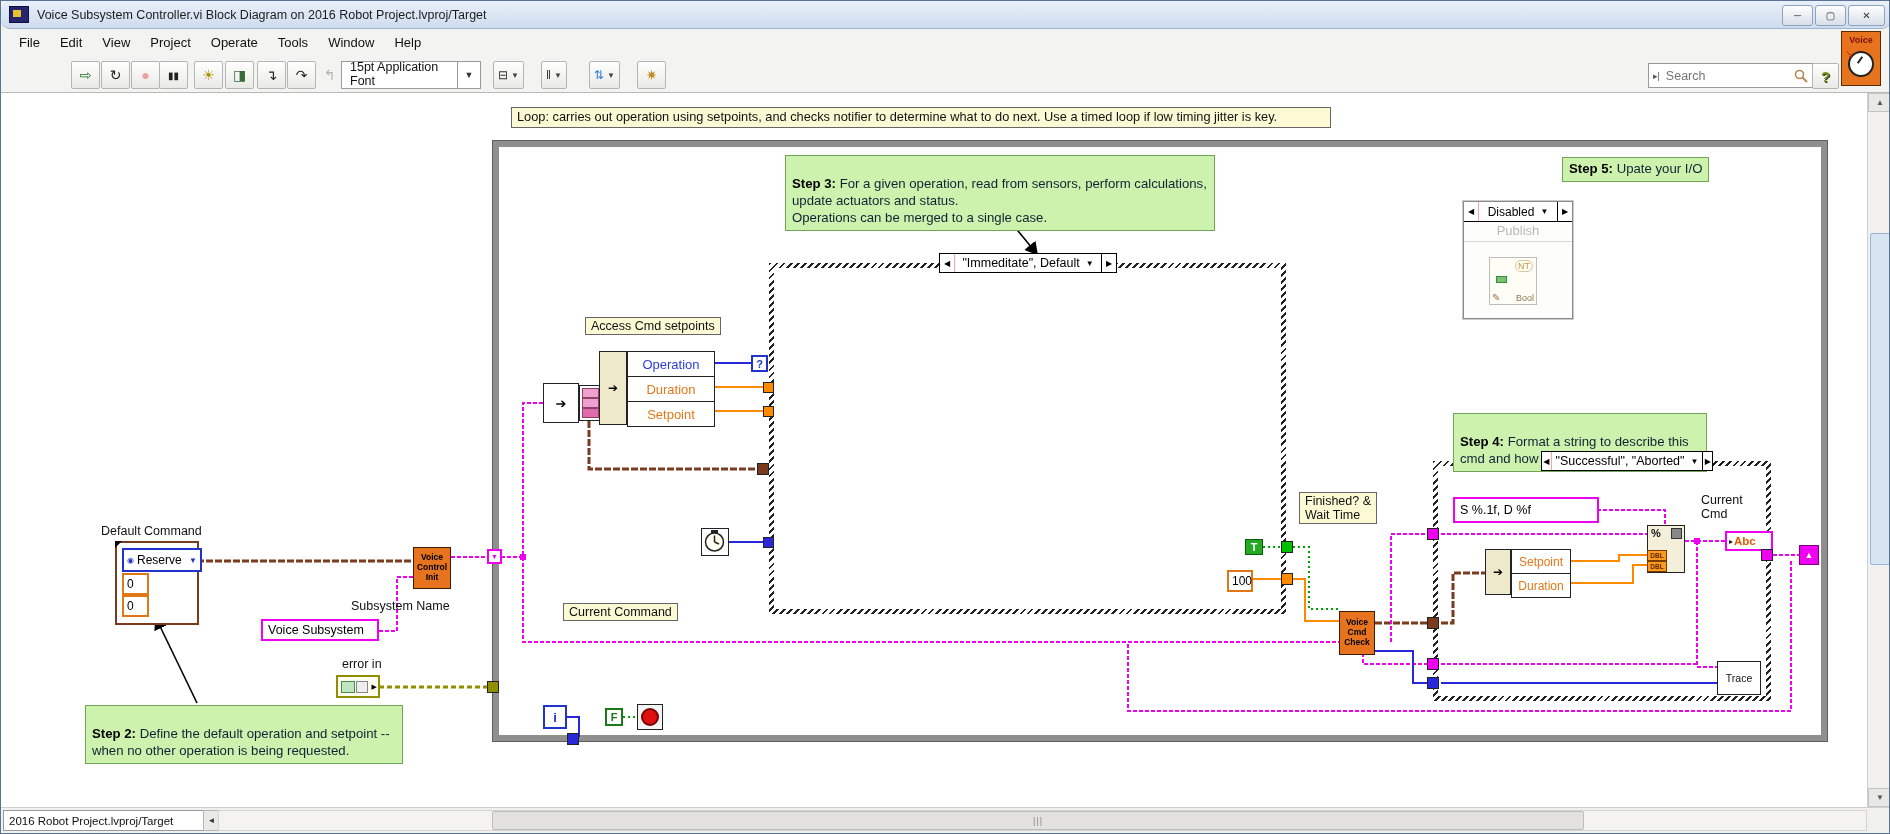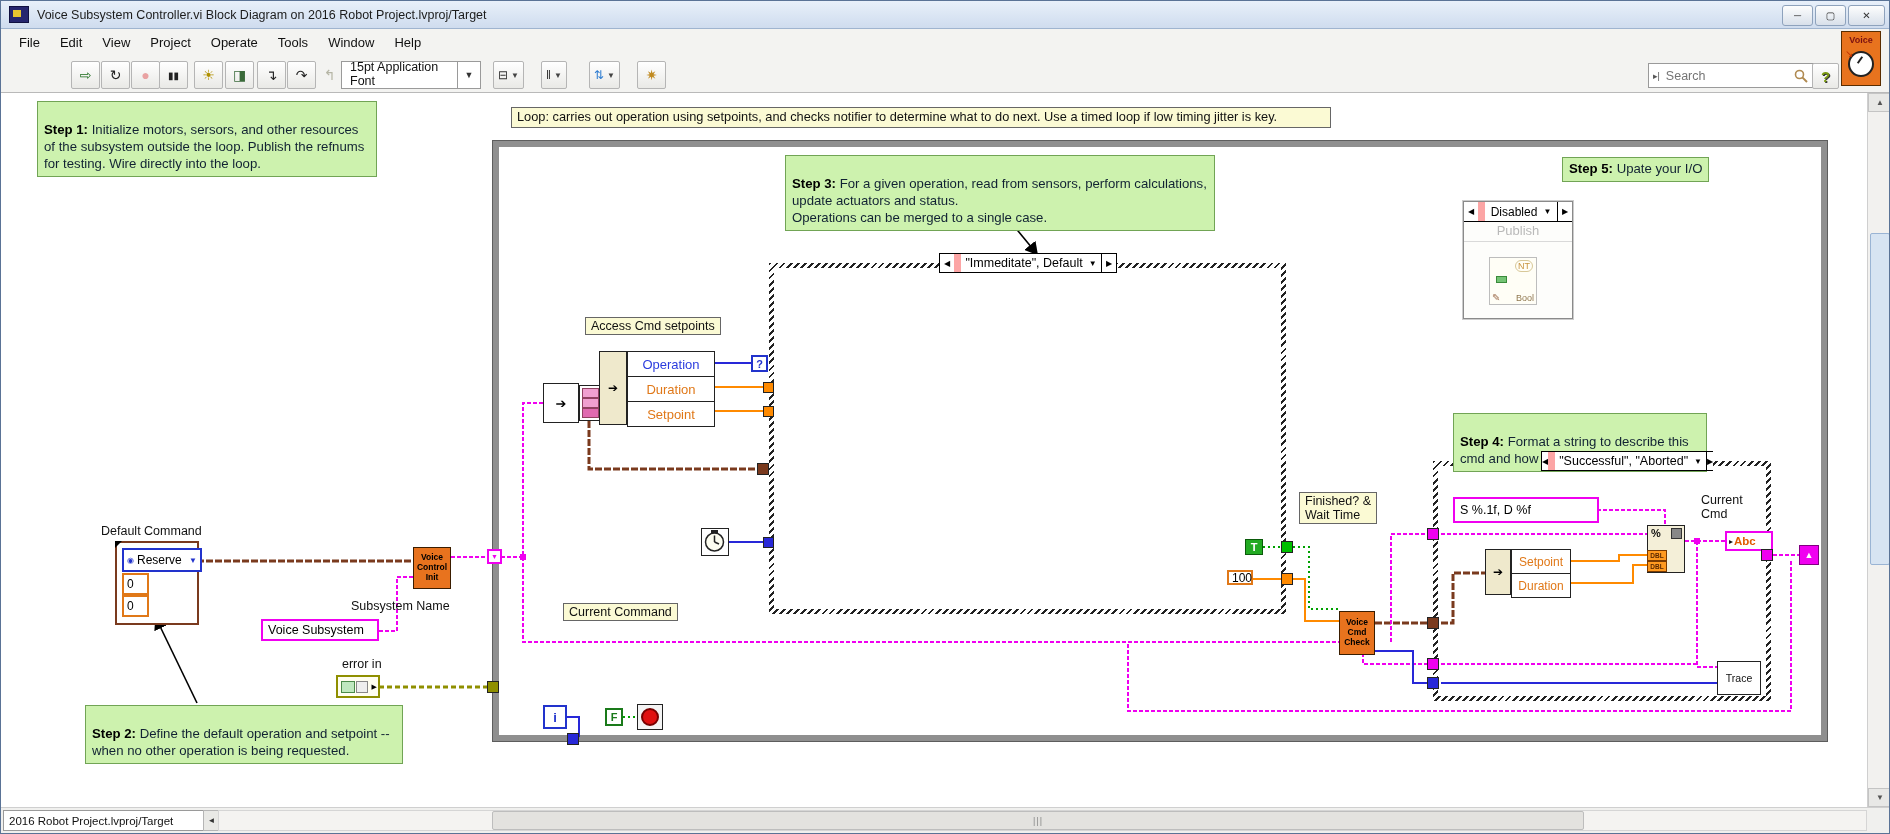--- a/index.html
+++ b/index.html
@@ -3,21 +3,21 @@
 <meta charset="utf-8">
 <style>
   html,body{margin:0;padding:0;background:#9aa7b8;}
   #page{position:relative;width:1890px;height:834px;background:#f0f0ee;overflow:hidden;
         font-family:"Liberation Sans",sans-serif;border:1px solid #5a7396;box-sizing:border-box;}
   .abs{position:absolute;box-sizing:border-box;}
 
   
   #titlebar{left:0;top:0;width:1890px;height:28px;z-index:10;
     background:linear-gradient(#e8f0fa,#cfdcee);border-bottom:1px solid #9fb4cf;
-    display:flex;align-items:center;padding-left:8px;}
+    display:flex;align-items:center;padding-left:8px;border-radius:9px;}
   #titlebar .appicon{width:18px;height:15px;background:#26266e;border:1px solid #101040;
     position:relative;margin-right:8px;}
   #titlebar .appicon::after{content:"";position:absolute;left:3px;top:3px;width:8px;height:7px;background:#e8c530;}
   #title-text{font-size:12.5px;color:#1c1c1c;}
   .winbtns{position:absolute;right:6px;top:4px;display:flex;gap:2px;}
   .winbtn{width:29px;height:19px;border:1px solid #8ea2bc;border-radius:3px;
     background:linear-gradient(#fdfdfd,#d8e0ea);font-size:10px;color:#333;
     display:flex;align-items:center;justify-content:center;}
   .winbtn.close{width:35px;}
 
@@ -71,21 +71,21 @@
     display:flex;align-items:center;justify-content:center;font-size:9px;color:#888;letter-spacing:1px;}
   #bcorner{position:absolute;left:1866px;top:0;width:24px;height:28px;background:#f0f0ee;}
 
   
   .whileloop{border:6px solid #8f8f8f;outline:1px solid #5d5d5d;z-index:1;background:transparent;}
   .casestruct{z-index:1;
     background:repeating-linear-gradient(135deg,#222 0 2px,#fff 2px 5px);}
   .casestruct .inner{position:absolute;left:5px;top:5px;right:5px;bottom:5px;background:#fff;}
   .caselabel{z-index:4;height:20px;background:#fff;border:1px solid #000;display:flex;align-items:stretch;font-size:12.5px;}
   .caselabel .cl-arrow{width:14px;display:flex;align-items:center;justify-content:center;font-size:8px;background:#fff;color:#000;}
-  .caselabel .cl-main{flex:1;border-left:7px solid #fca5a5;border-right:1px solid #000;display:flex;align-items:center;justify-content:center;gap:6px;padding:8px 4px;white-space:nowrap;}
+  .caselabel .cl-main{flex:1;border-left:1px solid #fca5a5;border-right:1px solid #000;display:flex;align-items:center;justify-content:center;gap:6px;padding:8px 4px;white-space:nowrap;}
   .caselabel .cl-down{font-size:8px;color:#000;}
   .disabledstruct{z-index:1;border:1px solid #8a8a8a;outline:1px solid #cccccc;background:#fdfdfb;}
   .disabledstruct .dhead{height:19px;border-bottom:1px solid #8a8a8a;display:flex;align-items:stretch;font-size:12px;}
   .dsub{color:#b9b9b9;font-size:13px;text-align:center;border-bottom:1px solid #d9d9d9;padding:1px 0 3px;}
 
   
   .gnote{background:#cdf2ae;border:1px solid #71a455;color:#123;font-size:13.2px;line-height:1.28;
     padding:3px 6px;z-index:3;white-space:pre-line;}
   .gnote b{color:#000;}
   .ynote{background:#fbfad4;border:1px solid #666;color:#111;font-size:13.2px;line-height:1.3;
@@ -292,23 +292,20 @@
       <line x1="1004" y1="214" x2="1036" y2="253" marker-end="url(#ah)"></line>
       <line x1="196" y1="702" x2="155" y2="617" marker-end="url(#ah)"></line>
     </g>
 
     <g fill="#f000f0">
       <rect x="1693" y="537" width="6" height="6"></rect>
       <rect x="519" y="553" width="6" height="6"></rect>
     </g>
   </svg>
 
-  <div class="abs gnote" style="left:36px;top:100px;width:340px;">
-    <b>Step 1:</b><span> Initialize motors, sersors, and other resources of the subsystem outside the loop. Publish the refnums for testing. Wire directly into the loop.</span>
-  </div>
   <div class="abs ynote" style="left:510px;top:106px;width:820px;white-space:nowrap;padding:1px 5px;font-size:12.8px;">Loop: carries out operation using setpoints, and checks notifier to determine what to do next. Use a timed loop if low timing jitter is key.</div>
   <div class="abs gnote" style="left:784px;top:154px;width:430px;">
     <b>Step 3:</b><span> For a given operation, read from sensors, perform calculations, update actuators and status.
 Operations can be merged to a single case.</span>
   </div>
   <div class="abs gnote" style="left:1561px;top:156px;white-space:nowrap;">
     <b>Step 5:</b><span> Upate your I/O</span>
   </div>
   <div class="abs gnote" style="left:1452px;top:412px;width:254px;">
     <b>Step 4:</b><span> Format a string to describe this cmd and how the previous cmd finished</span>
@@ -383,21 +380,21 @@
 
   <div class="abs sel-tunnel" style="left:750px;top:354px;width:17px;height:17px;">?</div>
   <div class="abs tunnel" style="left:762px;top:381px;width:11px;height:11px;background:#ff8a00;"></div>
   <div class="abs tunnel" style="left:762px;top:405px;width:11px;height:11px;background:#ff8a00;"></div>
   <div class="abs tunnel" style="left:756px;top:462px;width:12px;height:12px;background:#7a3a1e;"></div>
   <div class="abs tunnel" style="left:762px;top:536px;width:11px;height:11px;background:#2828d8;"></div>
   <div class="abs tunnel" style="left:1280px;top:540px;width:12px;height:12px;background:#00c000;"></div>
   <div class="abs tunnel" style="left:1280px;top:572px;width:12px;height:12px;background:#ff8a00;"></div>
 
   <div class="abs" style="left:1244px;top:538px;width:18px;height:16px;background:#22aa22;border:1.5px solid #0a5a0a;color:#fff;font-weight:bold;font-size:11px;display:flex;align-items:center;justify-content:center;z-index:3;">T</div>
-  <div class="abs const-box" style="left:1226px;top:569px;width:26px;height:15px;">100</div>
+  <div class="abs const-box" style="left:1226px;top:569px;width:26px;height:22px;">100</div>
 
   <div class="abs" style="left:542px;top:704px;width:24px;height:24px;background:#fff;border:2px solid #2233cc;color:#2233cc;font-weight:bold;font-size:13px;display:flex;align-items:center;justify-content:center;z-index:3;">i</div>
   <div class="abs" style="left:604px;top:707px;width:18px;height:18px;background:#fff;border:2px solid #1a7a1a;color:#1a7a1a;font-weight:bold;font-size:11px;display:flex;align-items:center;justify-content:center;z-index:3;">F</div>
   <div class="abs" style="left:636px;top:703px;width:26px;height:26px;background:#f4f4f4;border:1.5px solid #222;z-index:3;display:flex;align-items:center;justify-content:center;">
     <span style="width:14px;height:14px;border-radius:50%;background:#e01010;border:2px solid #700;display:block;"></span>
   </div>
 
   <div class="abs vi-node" style="left:1338px;top:610px;width:36px;height:44px;">Voice
 Cmd
 Check</div>

